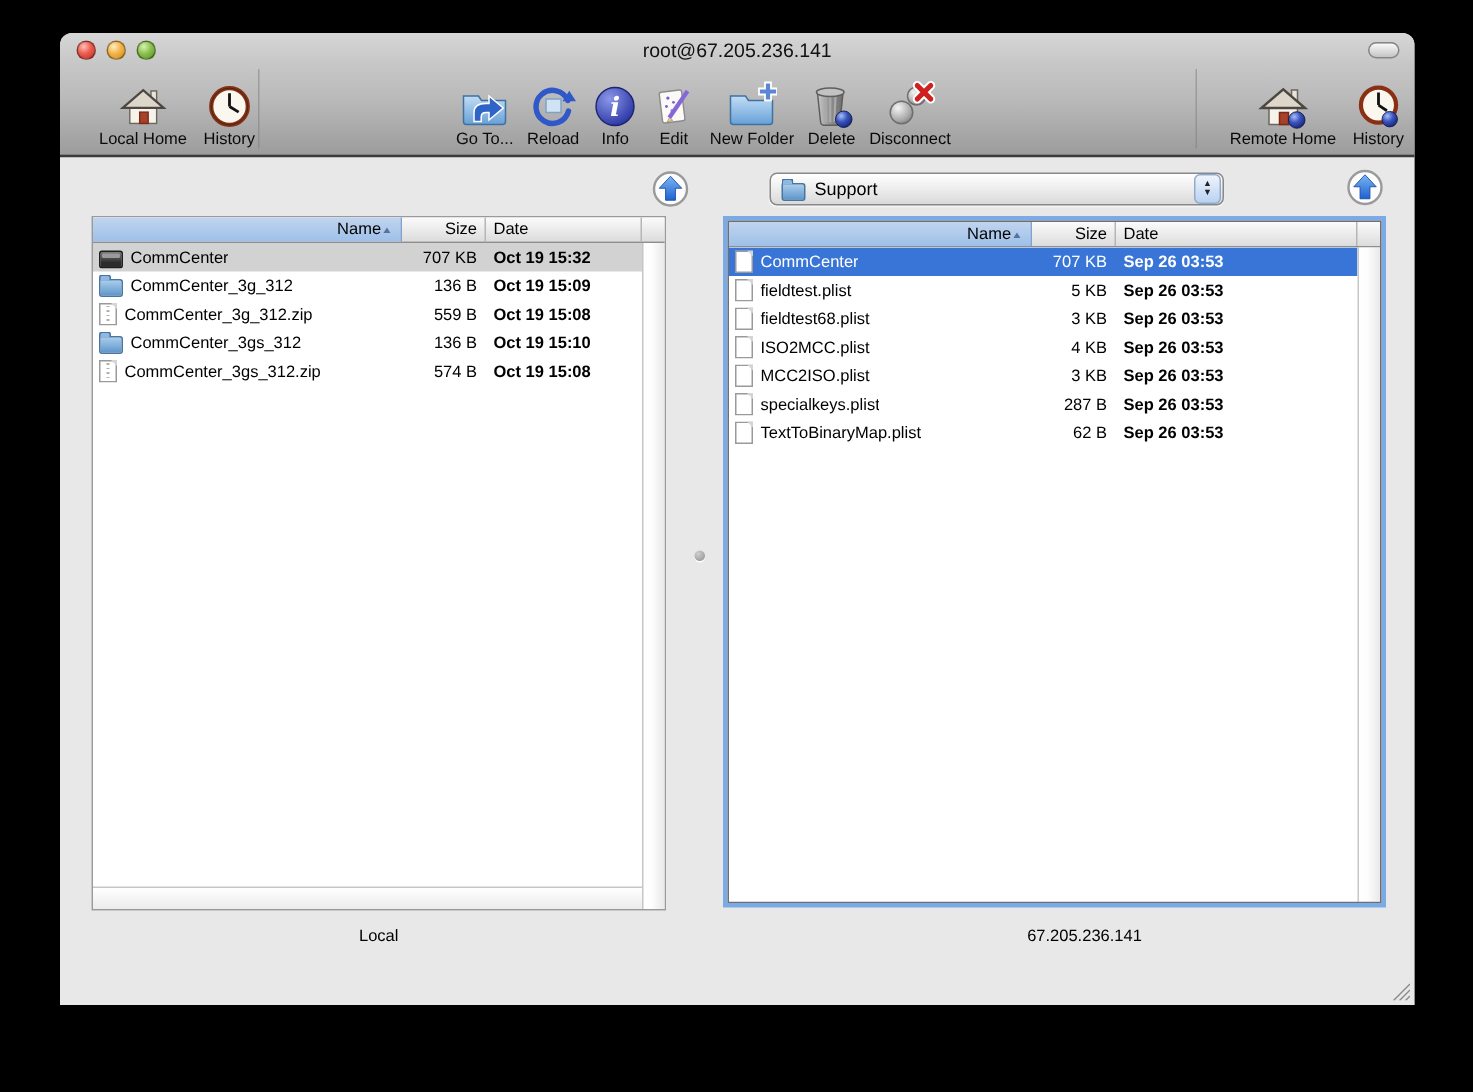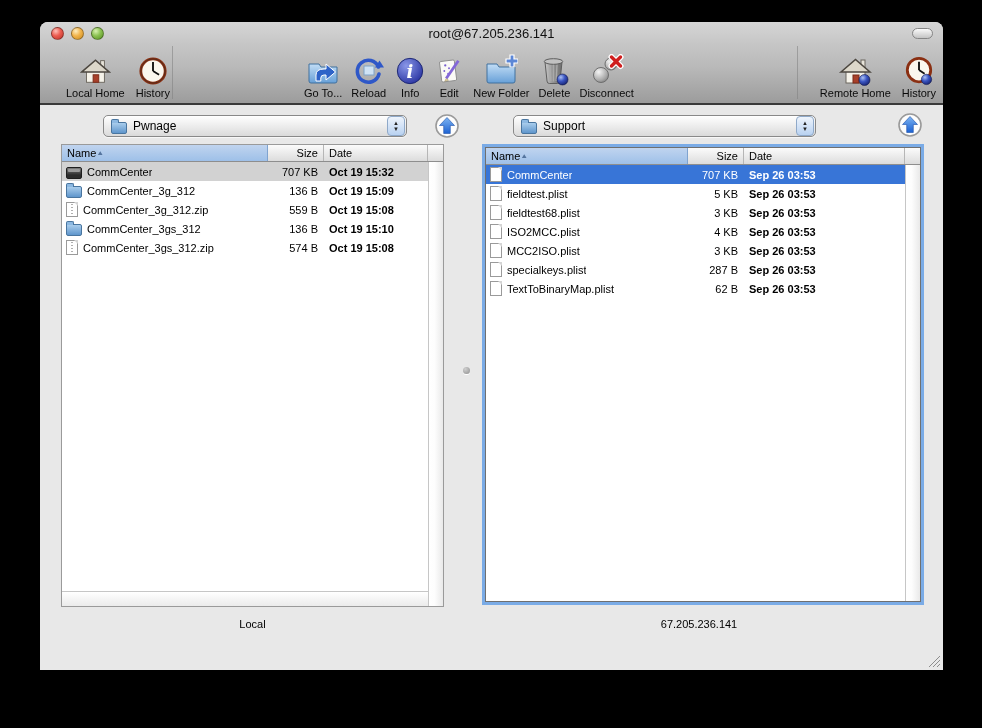--- a/index.html
+++ b/index.html
@@ -60,41 +60,41 @@
       background:#9a9a9a;border-radius:1px;}
   
   .pane{position:absolute;background:#fff;display:grid;box-sizing:border-box;}
   .pane-left{left:21px;top:39px;width:383px;height:463px;border:1px solid #9a9a9a;
       grid-template-columns:1fr 15px;grid-template-rows:17px 1fr 15px;--datew:104px;}
   .pane-right{left:445px;top:42px;width:436px;height:455px;border:1px solid #6f6f6f;
       box-shadow:0 0 0 3px #7aabe6;grid-template-columns:1fr 15px;grid-template-rows:17px 1fr;--datew:161px;}
   .lheader{grid-column:1/3;display:flex;font-size:11px;color:#000;
       background:linear-gradient(#fbfbfb,#dcdcdc);border-bottom:1px solid #8e8e8e;}
   .hc{display:flex;align-items:center;padding:0 5px;border-right:1px solid #b6b6b6;box-sizing:border-box;}
-  .hc-name{flex:1;justify-content:flex-start;
+  .hc-name{flex:1;justify-content:flex-end;
       background:linear-gradient(#c0d4ef,#9ec0e8);border-right:1px solid #7fa3cf;}
   .hc-name .sort{font-size:8px;color:#54749e;transform:scaleY(.8);}
   .hc-size{width:56px;justify-content:flex-end;}
   .hc-date{width:var(--datew);}
   .hc-pad{width:15px;border-right:none;padding:0;}
   .lbody{grid-column:1;grid-row:2;overflow:hidden;background:#fff;}
   .vscroll{grid-column:2;grid-row:2/span 2;background:linear-gradient(to right,#fff,#fdfdfd 40%,#e9e9e9);
       border-left:1px solid #c6c6c6;box-sizing:border-box;}
   .pane-right .vscroll{grid-row:2;}
   .hscroll{grid-column:1;grid-row:3;background:linear-gradient(#fff,#ebebeb);
       border-top:1px solid #c6c6c6;box-sizing:border-box;}
   .file-row{height:19px;display:flex;align-items:center;font-size:11px;color:#000;cursor:default;}
   .file-row.sel-inactive{background:#d2d2d2;}
   .file-row.sel-active{background:#3875d7;color:#fff;}
   .cell-name{flex:1;display:flex;align-items:center;gap:5px;padding-left:4px;overflow:hidden;}
   .cell-name .fname{white-space:nowrap;overflow:hidden;}
   .cell-size{width:56px;text-align:right;padding-right:6px;flex:0 0 auto;box-sizing:content-box;}
   .cell-date{width:var(--datew);padding-left:5px;flex:0 0 auto;box-sizing:border-box;font-weight:bold;}
   .pane-label{position:absolute;top:513px;font-size:11px;color:#000;text-align:center;}
-  .pane-label.left{left:21px;width:383px;} .pane-label.right{left:438px;width:442px;}
+  .pane-label.left{left:21px;width:383px;} .pane-label.right{left:462px;width:442px;}
   
   .dimple{position:absolute;left:423px;top:262px;width:7px;height:7px;border-radius:50%;
       background:radial-gradient(circle at 35% 30%,#cfcfcf,#8f8f8f);box-shadow:0 1px 0 #fff;}
   .grip{position:absolute;right:3px;bottom:3px;width:13px;height:13px;}
 </style>
 </head>
 <body>
 
 <svg width="0" height="0" style="position:absolute">
   <defs>
@@ -277,28 +277,20 @@
             </svg>
             </span>
           <span class="lbl">History</span>
         </div>
       </div>
     </div>
   </div>
 
   <div class="content">
 
-    <div class="combo left">
-      <span class="ficon folder"></span>
-      <span>Pwnage</span>
-      <span class="stepper">
-          <span>▲</span>
-          <span>▼</span>
-        </span>
-    </div>
     <div class="upbtn left">
       <svg width="26" height="26" viewBox="0 0 26 26">
         <circle cx="13" cy="13" r="11" fill="#fdfdfd" stroke="#9a9a9a" stroke-width="1.6"></circle>
         <path d="M13 4.5 L20.5 12.5 h-4.2 v8 h-6.6 v-8 H5.5 Z" fill="url(#g-arrow)" stroke="#1b4fa8" stroke-width="0.6"></path>
       </svg>
     </div>
 
     <div class="combo right">
       <span class="ficon folder"></span>
       <span>Support</span>

